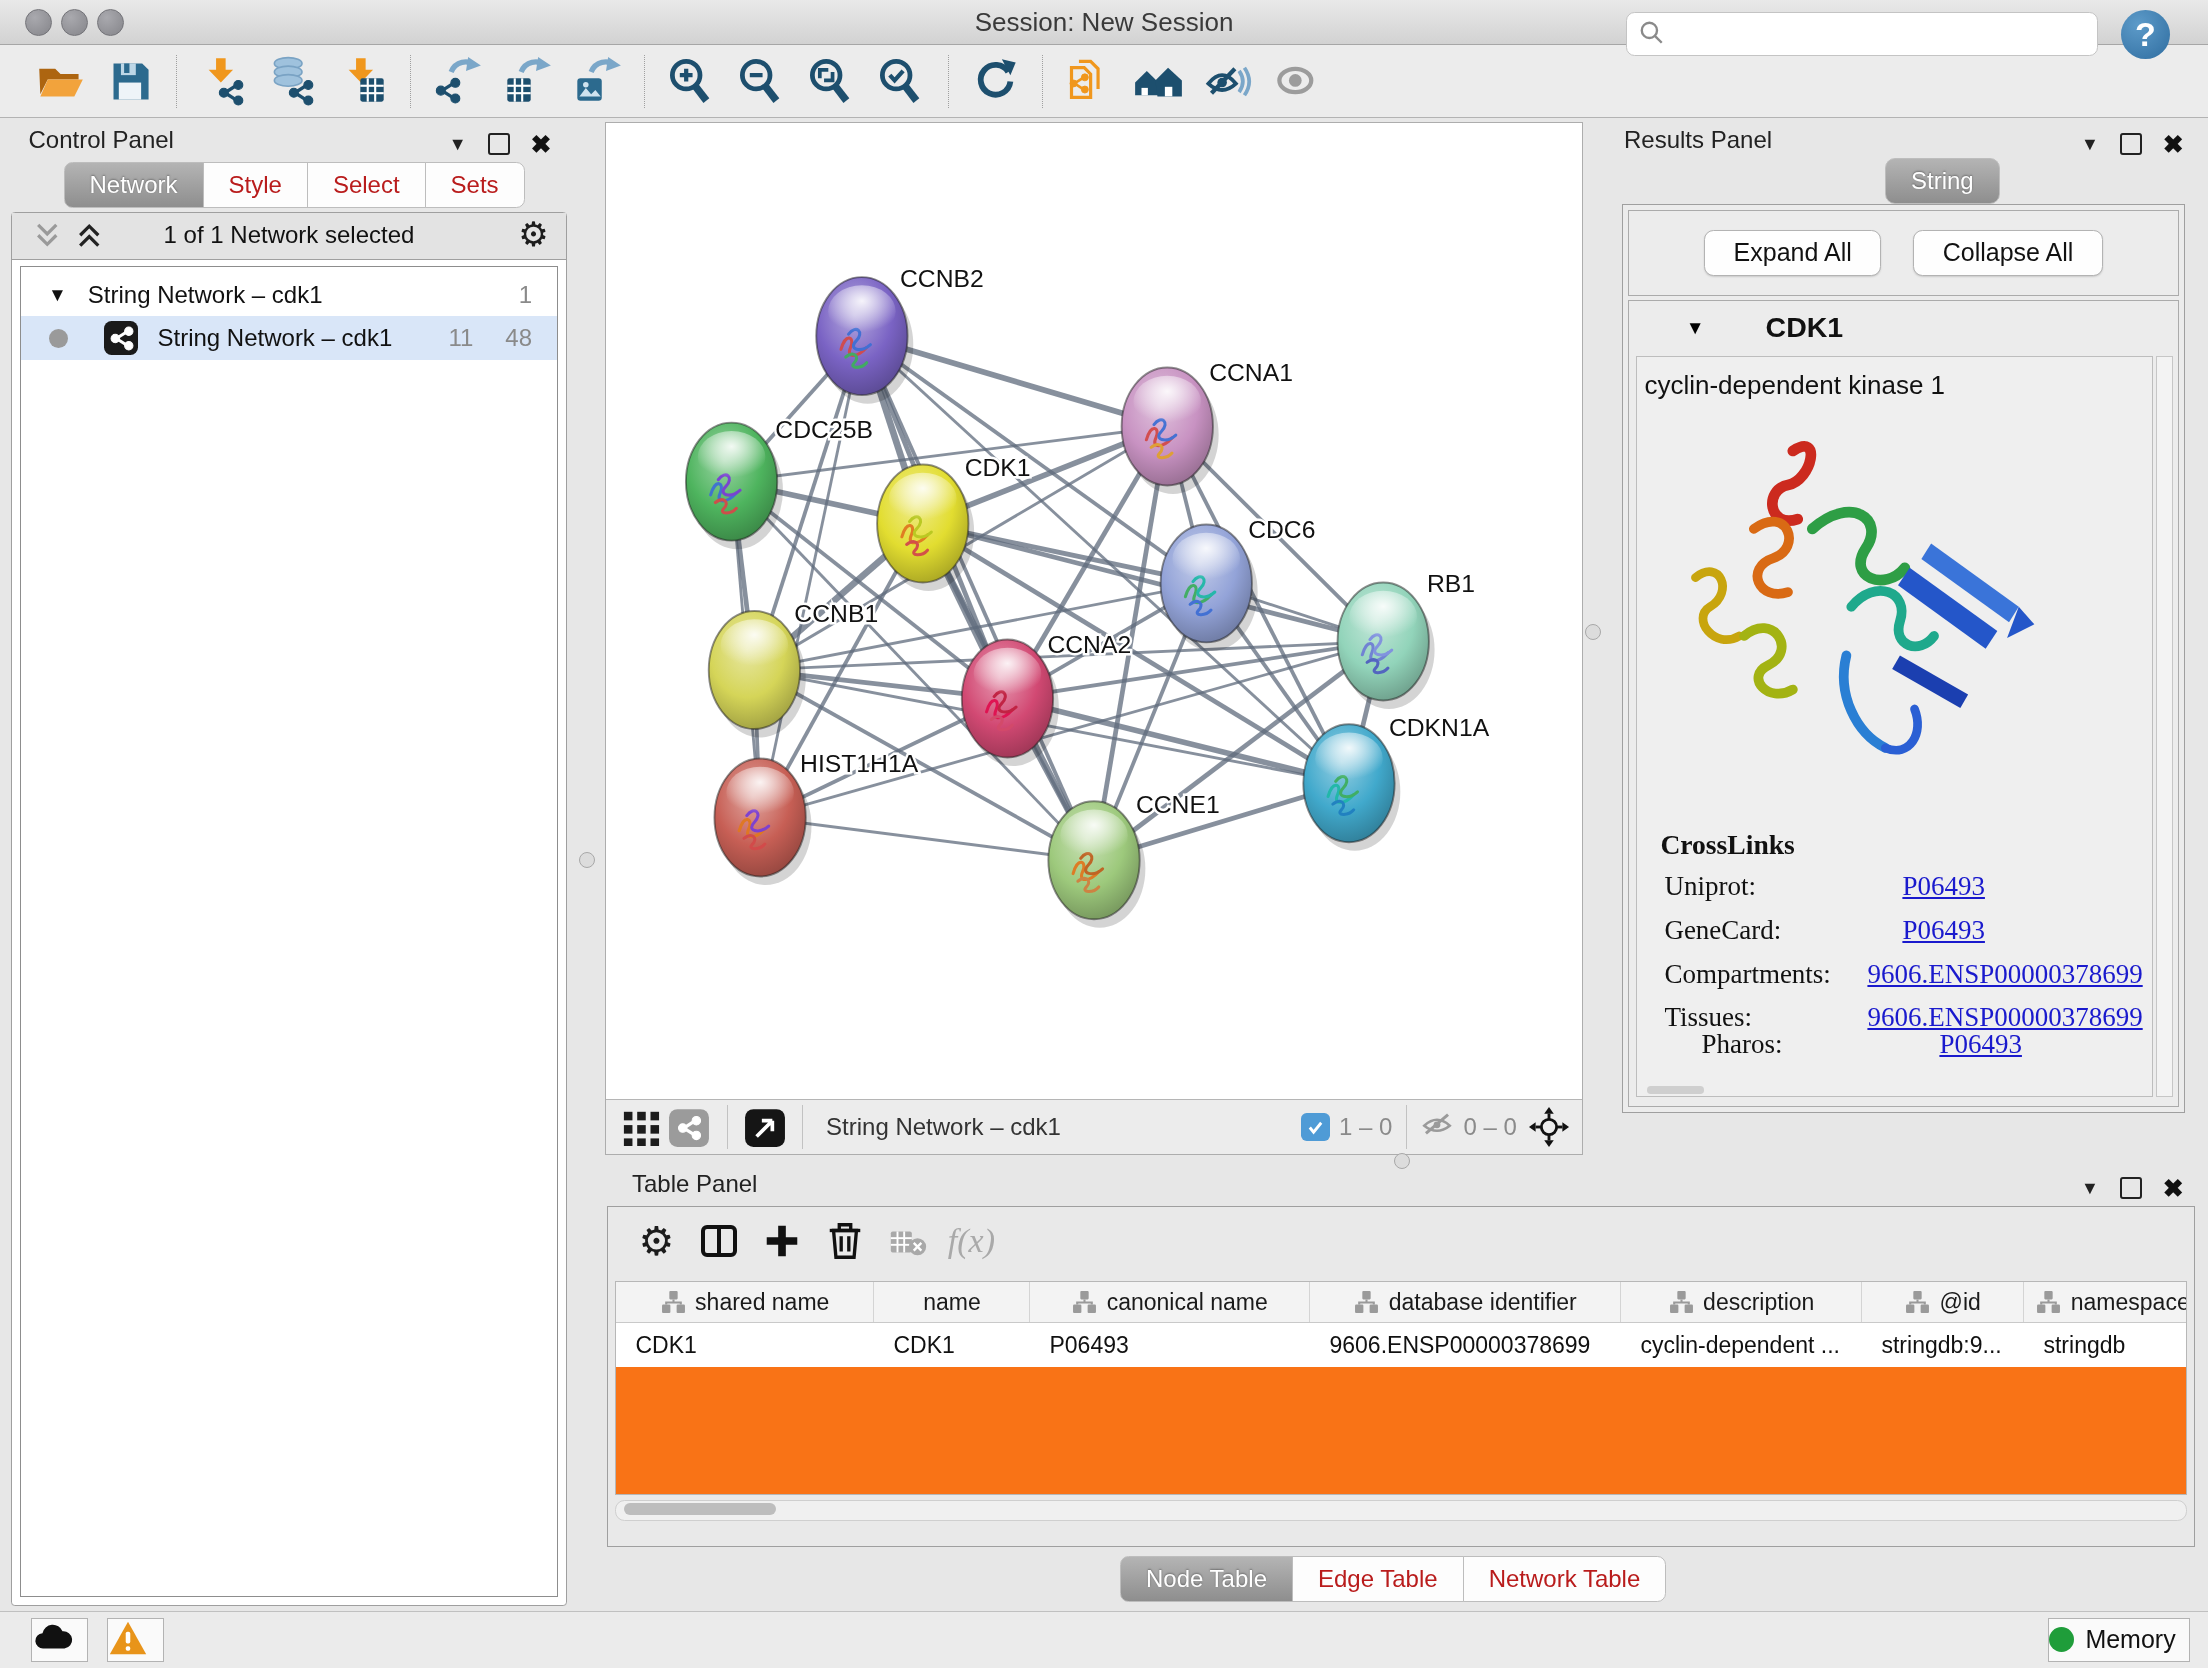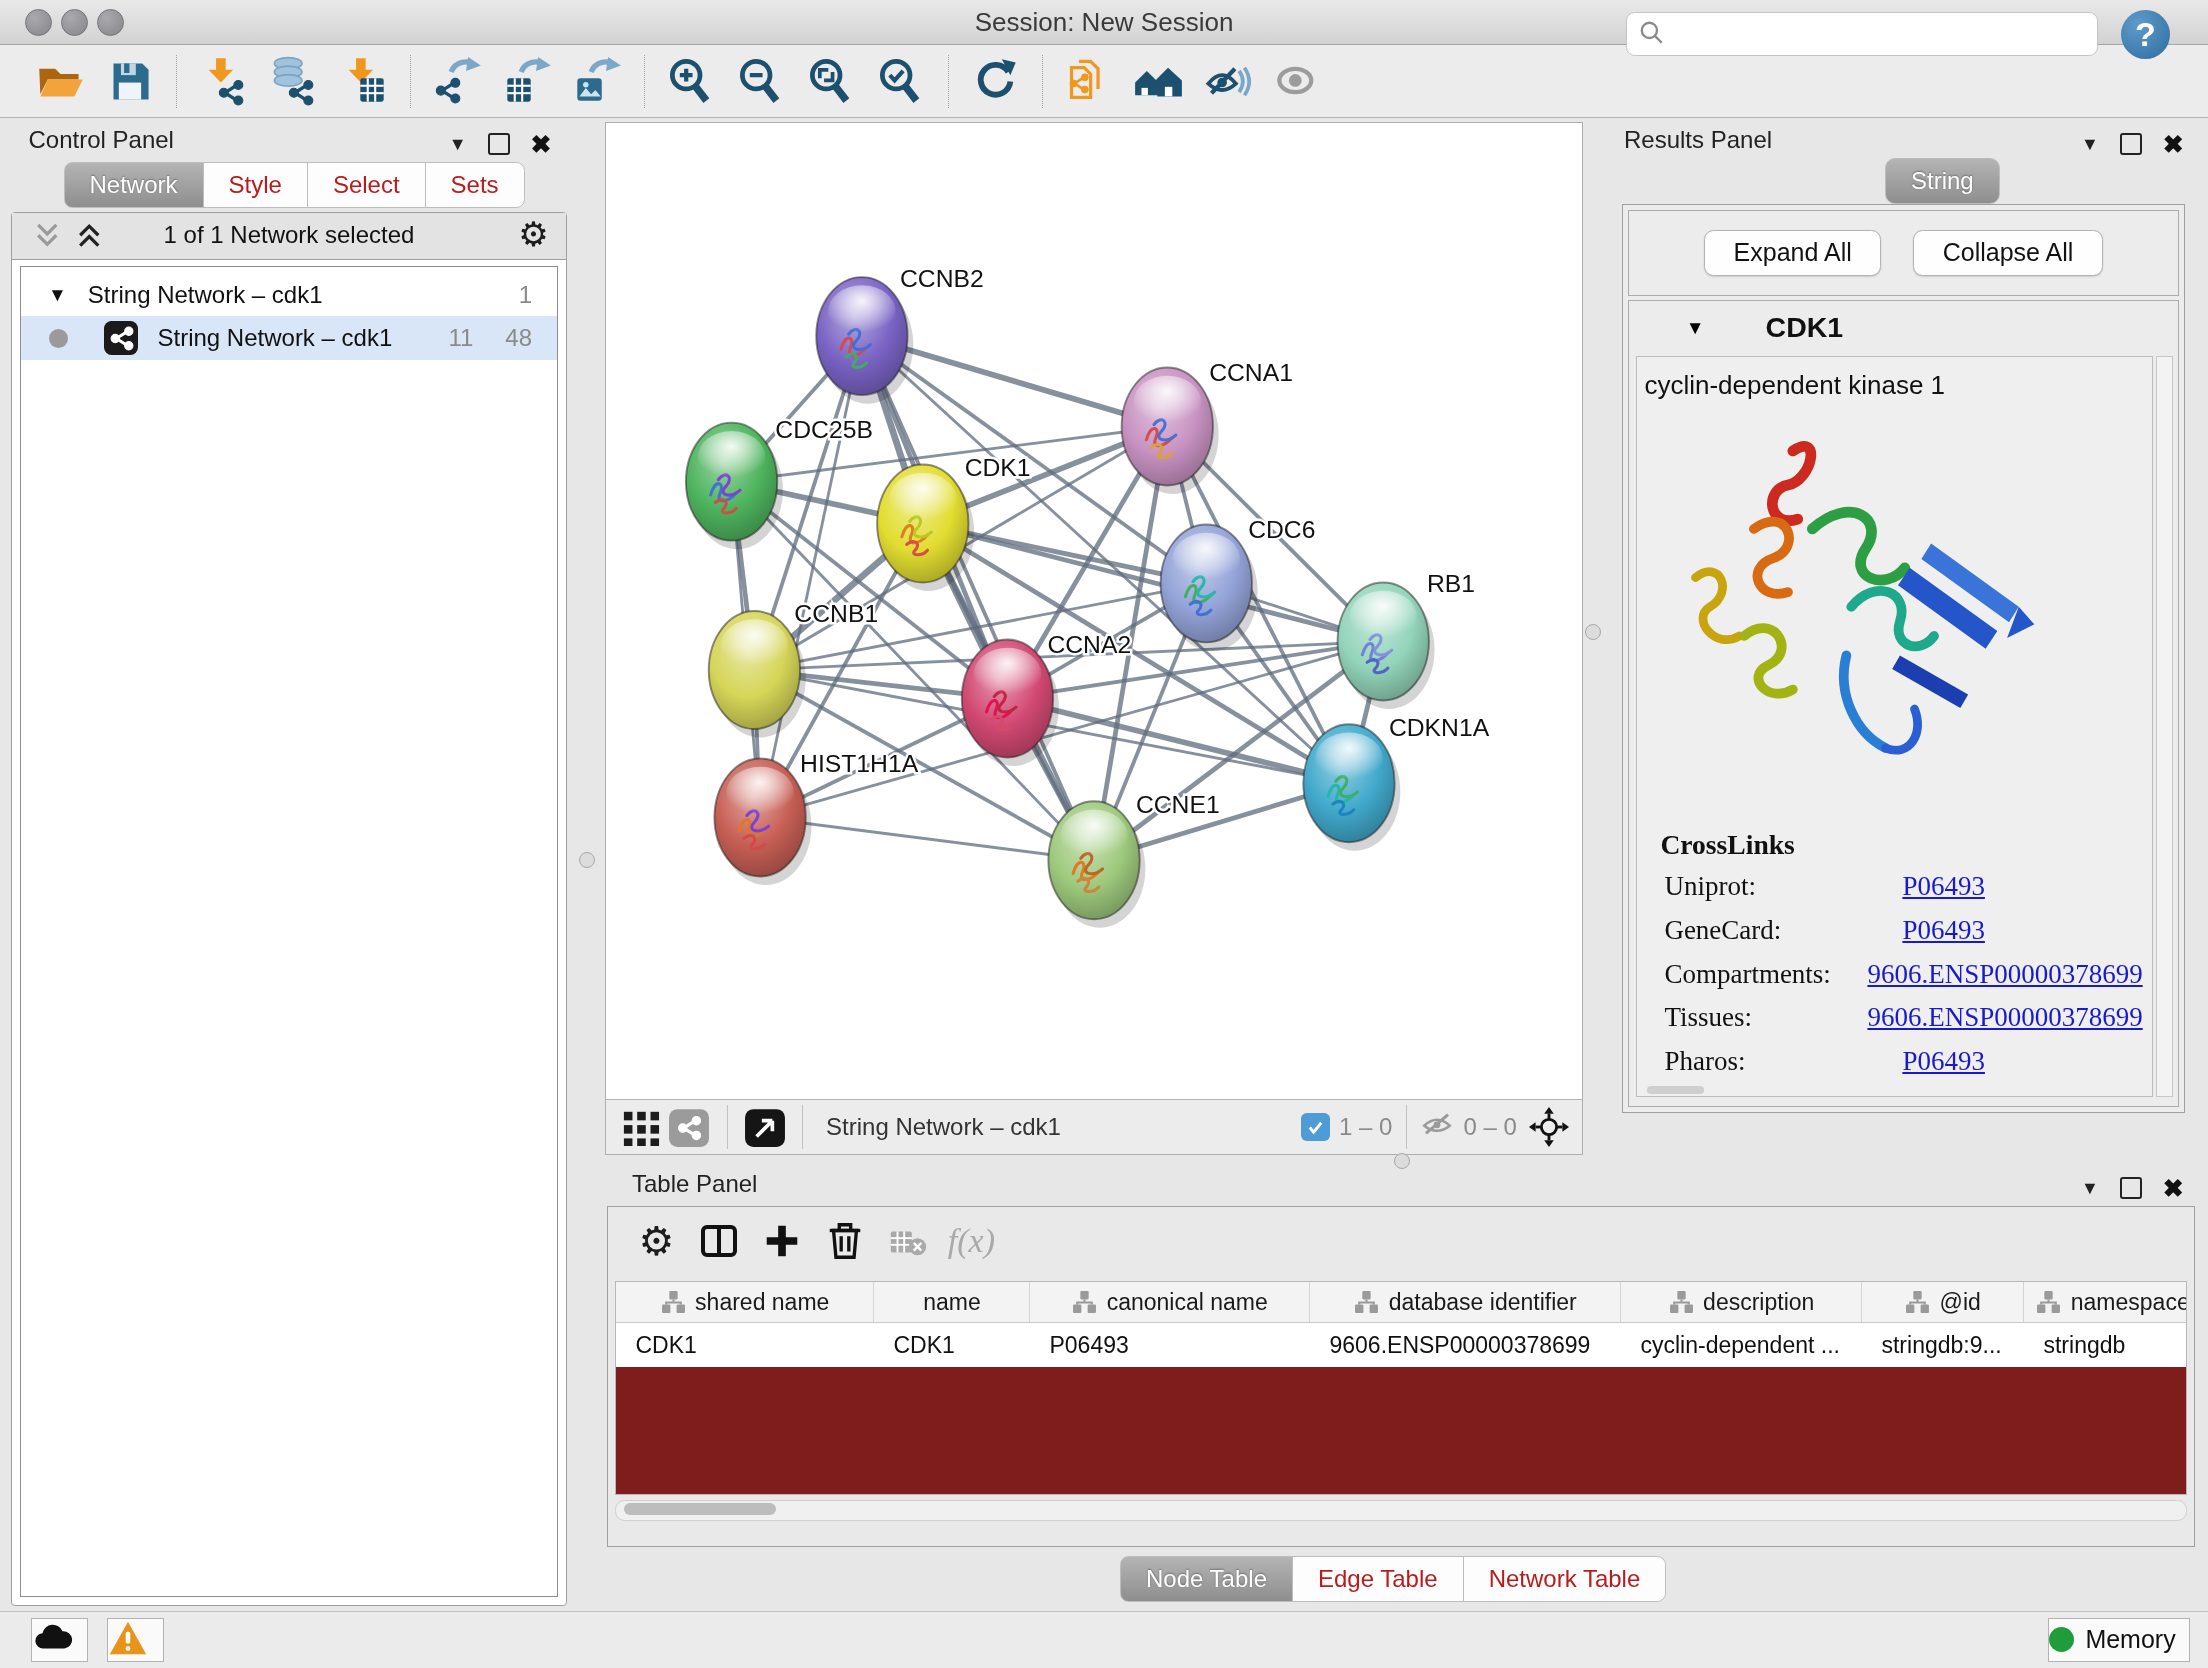--- a/index.html
+++ b/index.html
@@ -78,21 +78,21 @@
   .crosslabel{font-family:"Liberation Serif",serif;font-size:27.6px;color:#111;}
   .crossrow{position:absolute;left:27px;right:9.5px;height:44px;display:flex;}
   .crossrow .cl{font-family:"Liberation Serif",serif;font-size:27px;color:#111;width:238px;}
   .crossrow .cv{font-family:"Liberation Serif",serif;font-size:27px;color:#1a1acd;text-decoration:underline;}
 
   
   .tpanel{position:absolute;left:605px;top:1168px;width:1592px;height:438px;}
   .tbox{position:absolute;left:1.9px;top:38px;right:1.9px;height:339px;border:1.9px solid #9f9f9f;background:#e9e9e9;}
   .ttoolbar{position:absolute;left:0;top:0;right:0;height:68px;display:flex;align-items:center;padding-left:17px;}
   .ttbtn{width:63px;height:59px;display:flex;align-items:center;justify-content:center;}
-  .ttable{position:absolute;left:7.6px;top:74px;right:7.6px;bottom:51px;background:#7f1d1d;border:1px solid #b7b7b7;overflow:hidden;}
+  .ttable{position:absolute;left:7.6px;top:74px;right:7.6px;bottom:51px;background:#f97316;border:1px solid #b7b7b7;overflow:hidden;}
   .thead{display:flex;height:40px;background:#f3f3f3;border-bottom:1px solid #c9c9c9;}
   .th{display:flex;align-items:center;justify-content:center;gap:9.5px;font-size:23px;color:#1a1a1a;
     border-right:1px solid #d4d4d4;box-sizing:border-box;flex:0 0 auto;overflow:hidden;white-space:nowrap;}
   .trdata{display:flex;height:44px;background:#fff;}
   .td{font-size:23px;color:#111;padding-left:19px;display:flex;align-items:center;flex:0 0 auto;
     box-sizing:border-box;overflow:hidden;white-space:nowrap;}
   .hscroll{position:absolute;left:7.6px;right:7.6px;bottom:25px;height:19px;background:#f0f0f0;border:1px solid #cfcfcf;border-radius:9.5px;}
   .hthumb{position:absolute;left:7.6px;top:1.9px;width:152px;height:12.4px;background:#bdbdbd;border-radius:6.7px;}
   .btabs{position:absolute;left:516px;bottom:3.8px;display:flex;}
 
@@ -708,21 +708,21 @@
                 <span class="cv">P06493</span>
               </div>
               <div class="crossrow" style="top: 88px;">
                 <span class="cl">Compartments:</span>
                 <span class="cv">9606.ENSP00000378699</span>
               </div>
               <div class="crossrow" style="top: 131px;">
                 <span class="cl">Tissues:</span>
                 <span class="cv">9606.ENSP00000378699</span>
               </div>
-              <div class="crossrow" style="top: 175px;">
+              <div class="crossrow" style="top: 158px; margin-left: 37px;">
                 <span class="cl">Pharos:</span>
                 <span class="cv">P06493</span>
               </div>
             </div>
           <div class="rhscroll"></div>
         </div>
         <div class="rvscroll"></div>
       </div>
     </div>
   </div>

